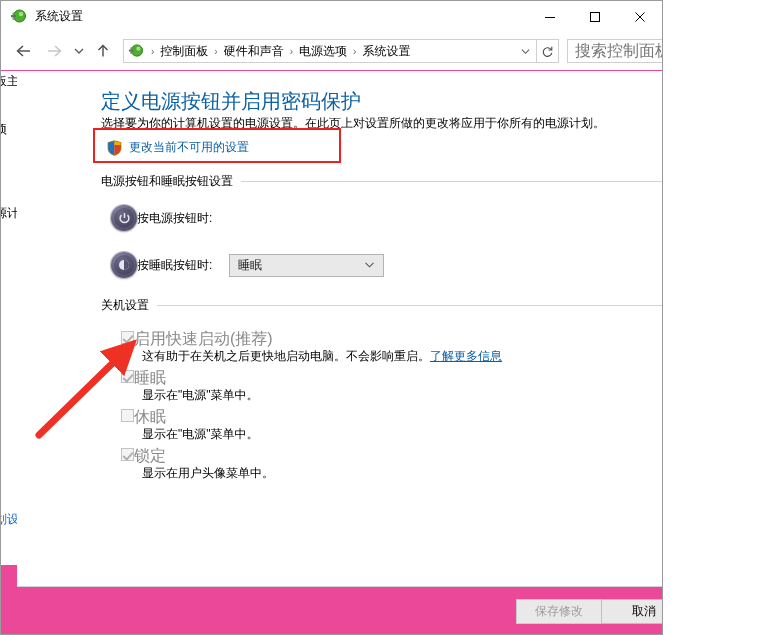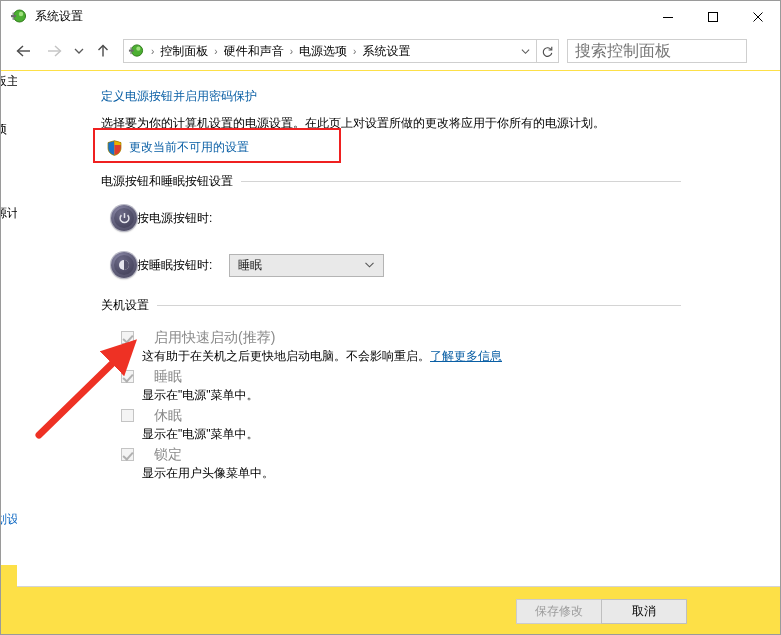--- a/index.html
+++ b/index.html
@@ -14,23 +14,23 @@
     font-size: 12px;
     color: #000000;
     overflow: hidden;
     position: relative;
   }
 
   
   #window {
     position: absolute;
     left: 0; top: 0;
-    width: 781px;
+    width: 663px;
     height: 635px;
-    background: #fde047;
+    background: #ec4899;
     border: 1px solid #9a9a9a;
     box-sizing: border-box;
     overflow: hidden;
   }
 
   
   #titlebar {
     position: absolute;
     left: 0; top: 0;
     width: 100%;
@@ -190,21 +190,21 @@
     left: 16px; top: 70px;
     width: 763px;
     height: 515px;
     background: #fff;
     overflow: hidden;
   }
 
   #page-title {
     position: absolute;
     left: 84px; top: 17px;
-    font-size: 12px;
+    font-size: 20px;
     color: #0a5fa5;
     white-space: nowrap;
   }
   #page-desc {
     position: absolute;
     left: 84px; top: 44px;
     font-size: 12px;
     color: #000;
     white-space: nowrap;
   }
@@ -312,22 +312,22 @@
   .chkbox.checked::after {
     content: "";
     position: absolute;
     left: 3px; top: 1px;
     width: 4px; height: 8px;
     border: solid #b0b0b0;
     border-width: 0 2px 2px 0;
     transform: rotate(42deg);
   }
   .chk-label {
-    margin-left: 20px;
-    font-size: 14px;
+    margin-left: 0;
+    font-size: 16px;
     color: #8a8a8a;
     white-space: nowrap;
   }
   .chk-desc {
     position: absolute;
     font-size: 12px;
     color: #000;
     white-space: nowrap;
   }
   .inline-link {

